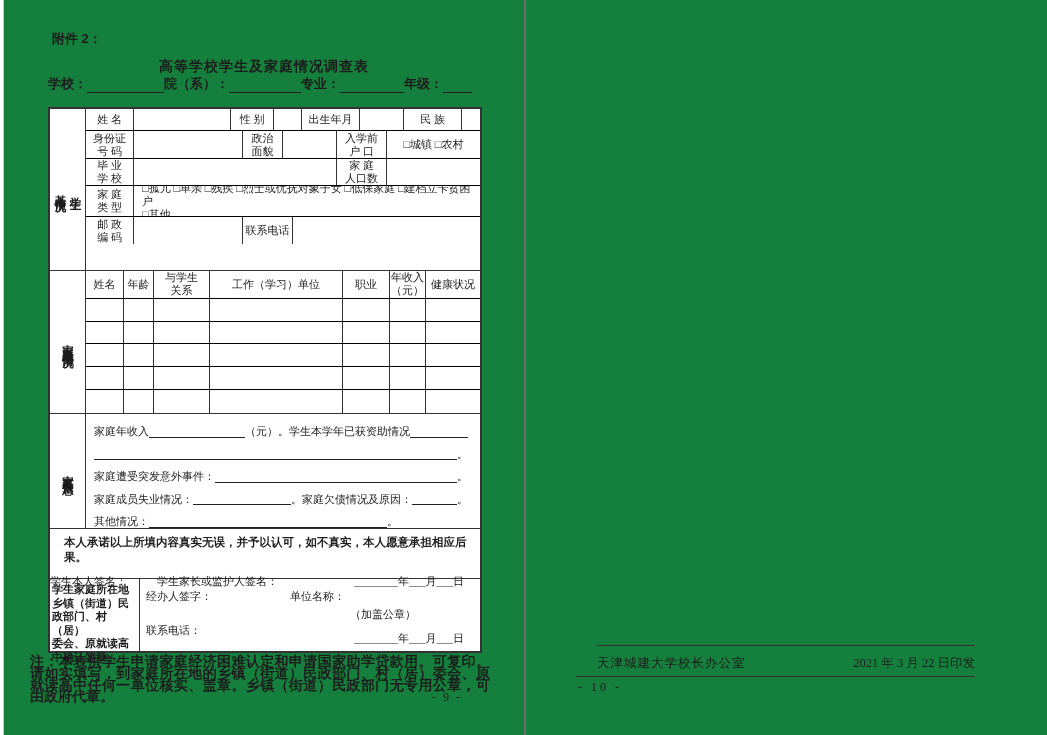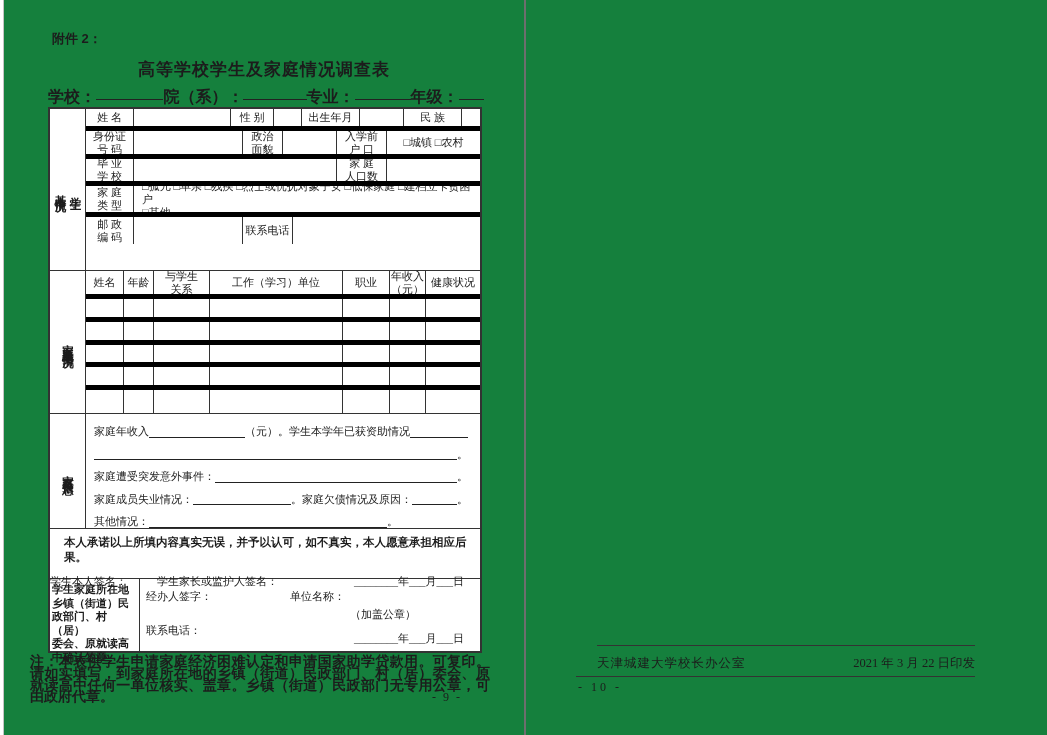--- a/index.html
+++ b/index.html
@@ -5,32 +5,32 @@
   *{margin:0;padding:0;box-sizing:border-box}
   html,body{width:1047px;height:735px}
   body{position:relative;background:#ffffff;font-family:"Liberation Serif",serif;color:#1c1c1c;overflow:hidden}
   .edge-left{position:absolute;left:3px;top:0;width:1px;height:735px;background:#c4c4c4}
   .divider{position:absolute;left:524px;top:0;width:2px;height:735px;background:#6e6e6e}
   .page{position:absolute;top:0;height:735px;background:#15803d}
   .page-left{left:4px;width:520px}
   .page-right{left:526px;width:521px}
 
   .attachment{position:absolute;left:48px;top:30px;font-family:"Liberation Sans",sans-serif;font-weight:bold;font-size:13px}
-  .title{position:absolute;left:40px;top:58px;width:440px;text-align:center;font-family:Liberation Mono, monospace;font-weight:bold;font-size:17px;letter-spacing:1px}
-  .school-line{position:absolute;left:44px;top:87px;width:436px;display:flex;align-items:flex-start;font-family:"Liberation Sans",sans-serif;font-weight:bold;font-size:16px;white-space:nowrap}
+  .title{position:absolute;left:40px;top:58px;width:440px;text-align:center;font-family:Liberation Mono, monospace;font-weight:bold;font-size:14px;letter-spacing:1px}
+  .school-line{position:absolute;left:44px;top:75px;width:436px;display:flex;align-items:flex-end;font-family:"Liberation Sans",sans-serif;font-weight:bold;font-size:13px;white-space:nowrap}
   .ul{display:inline-block;border-bottom:1px solid #222;height:13px}
   .ulg{flex:1 1 auto;border-bottom:1px solid #222;height:13px}
 
   .form{position:absolute;left:44px;top:107px;width:434px;border:2px solid #333;font-size:11px;background:#fff}
   .sec{display:flex;border-bottom:1px solid #333}
   .sec:last-child{border-bottom:none}
   .vhead{width:36px;min-width:36px;border-right:1px solid #333;display:flex;flex-direction:row-reverse;align-items:center;justify-content:center;font-family:"Liberation Sans",sans-serif;font-weight:bold;font-size:11.5px}
   .vhead span{writing-mode:vertical-rl;text-align:center;letter-spacing:2px}
   .secbody{flex:1 1 auto;display:flex;flex-direction:column}
-  .row{display:flex;border-bottom:5px solid #000000}
+  .row{display:flex;border-bottom:1px solid #000000}
   .row:last-child{border-bottom:none}
   .cell{border-right:1px solid #333;display:flex;align-items:center;justify-content:center;text-align:center;white-space:pre-line;line-height:13px;overflow:hidden}
   .cell:last-child{border-right:none}
   .cell.left{justify-content:flex-start;text-align:left;padding-left:8px}
   .h22{height:22px}.h28{height:28px}.h27{height:27px}.h31{height:31px}.h23{height:23px}
 
   .faminfo{flex:1 1 auto;padding:10px 12px 0 8px;display:flex;flex-direction:column}
   .fline{display:flex;align-items:center;line-height:14px;margin-bottom:8.5px;white-space:nowrap}
 
   .pledge{display:flex;flex-direction:column;border-bottom:1px solid #333;height:50px}

